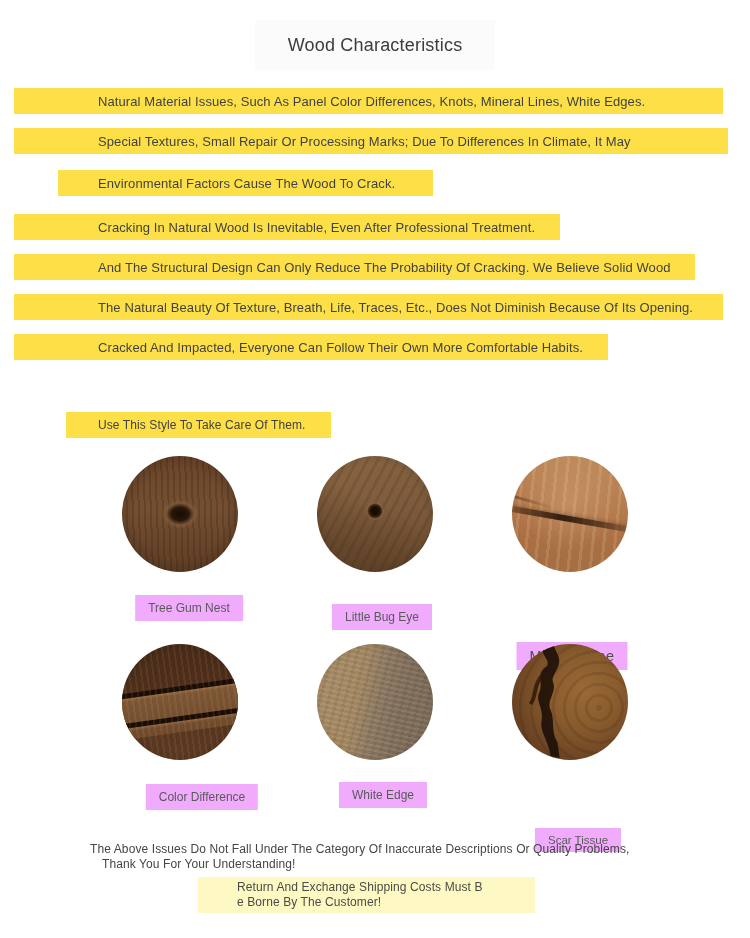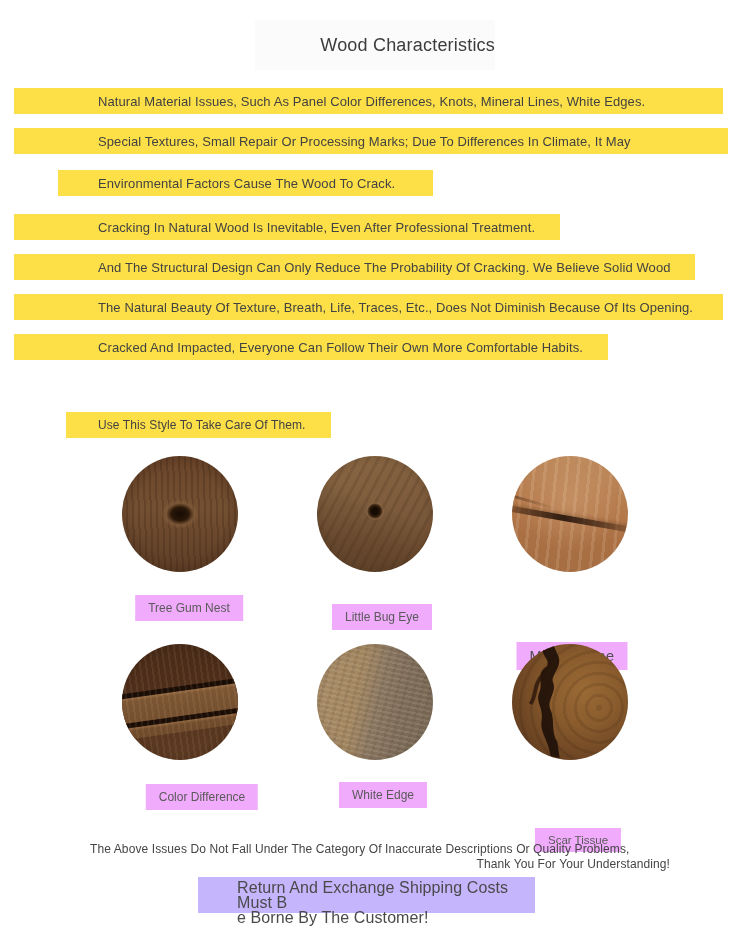--- a/index.html
+++ b/index.html
@@ -3,21 +3,21 @@
 <meta charset="utf-8">
 <style>
   html,body{margin:0;padding:0;background:#ffffff;}
   #page{
     position:relative;width:750px;height:938px;background:#ffffff;
     font-family:"Liberation Sans",sans-serif;overflow:hidden;
   }
   
   .title-box{
     position:absolute;left:255px;top:20px;width:240px;height:50px;
-    background:#fbfbfb;display:flex;align-items:center;justify-content:flex-end;
+    background:#fbfbfb;display:flex;align-items:center;justify-content:center;
   }
   .title-text{font-size:18px;color:#3c3c3c;letter-spacing:0.2px;}
 
   
   .para{
     position:absolute;height:26px;background:#fde047;color:#424242;
     font-size:13px;display:flex;align-items:center;box-sizing:border-box;
     white-space:nowrap;letter-spacing:0.1px;
   }
   .p1{top:88px; left:14px;width:709px;padding-left:84px;}
@@ -117,25 +117,25 @@
   .l3{left:572px;top:594px;font-size:14.5px;letter-spacing:0.5px;color:#4f4f4f;margin-top:48px;}
   .l4{left:202px;top:784px;}
   .l5{left:383px;top:782px;}
   .l6{left:578px;top:828px;font-size:11.5px;}
 
   
   .footer-text{
     position:absolute;left:90px;top:842px;width:580px;
     font-size:12px;color:#454545;line-height:14.5px;letter-spacing:0.1px;
   }
-  .footer-text .indent{margin-left:12px;text-align:right;}
+  .footer-text .indent{margin-left:12px;}
   .notice-box{
     position:absolute;left:198px;top:877px;width:337px;height:36px;
-    background:#c4b5fd;box-sizing:border-box;padding:3px 0 0 39px;
-    font-size:16px;color:#4a4a4a;line-height:15px;letter-spacing:0.1px;
+    background:#fef9c3;box-sizing:border-box;padding:3px 0 0 39px;
+    font-size:12px;color:#4a4a4a;line-height:15px;letter-spacing:0.1px;
   }
 </style>
 </head>
 <body>
 
 <div id="page">
 
   <div class="title-box">
     <span class="title-text">Wood Characteristics</span>
   </div>

